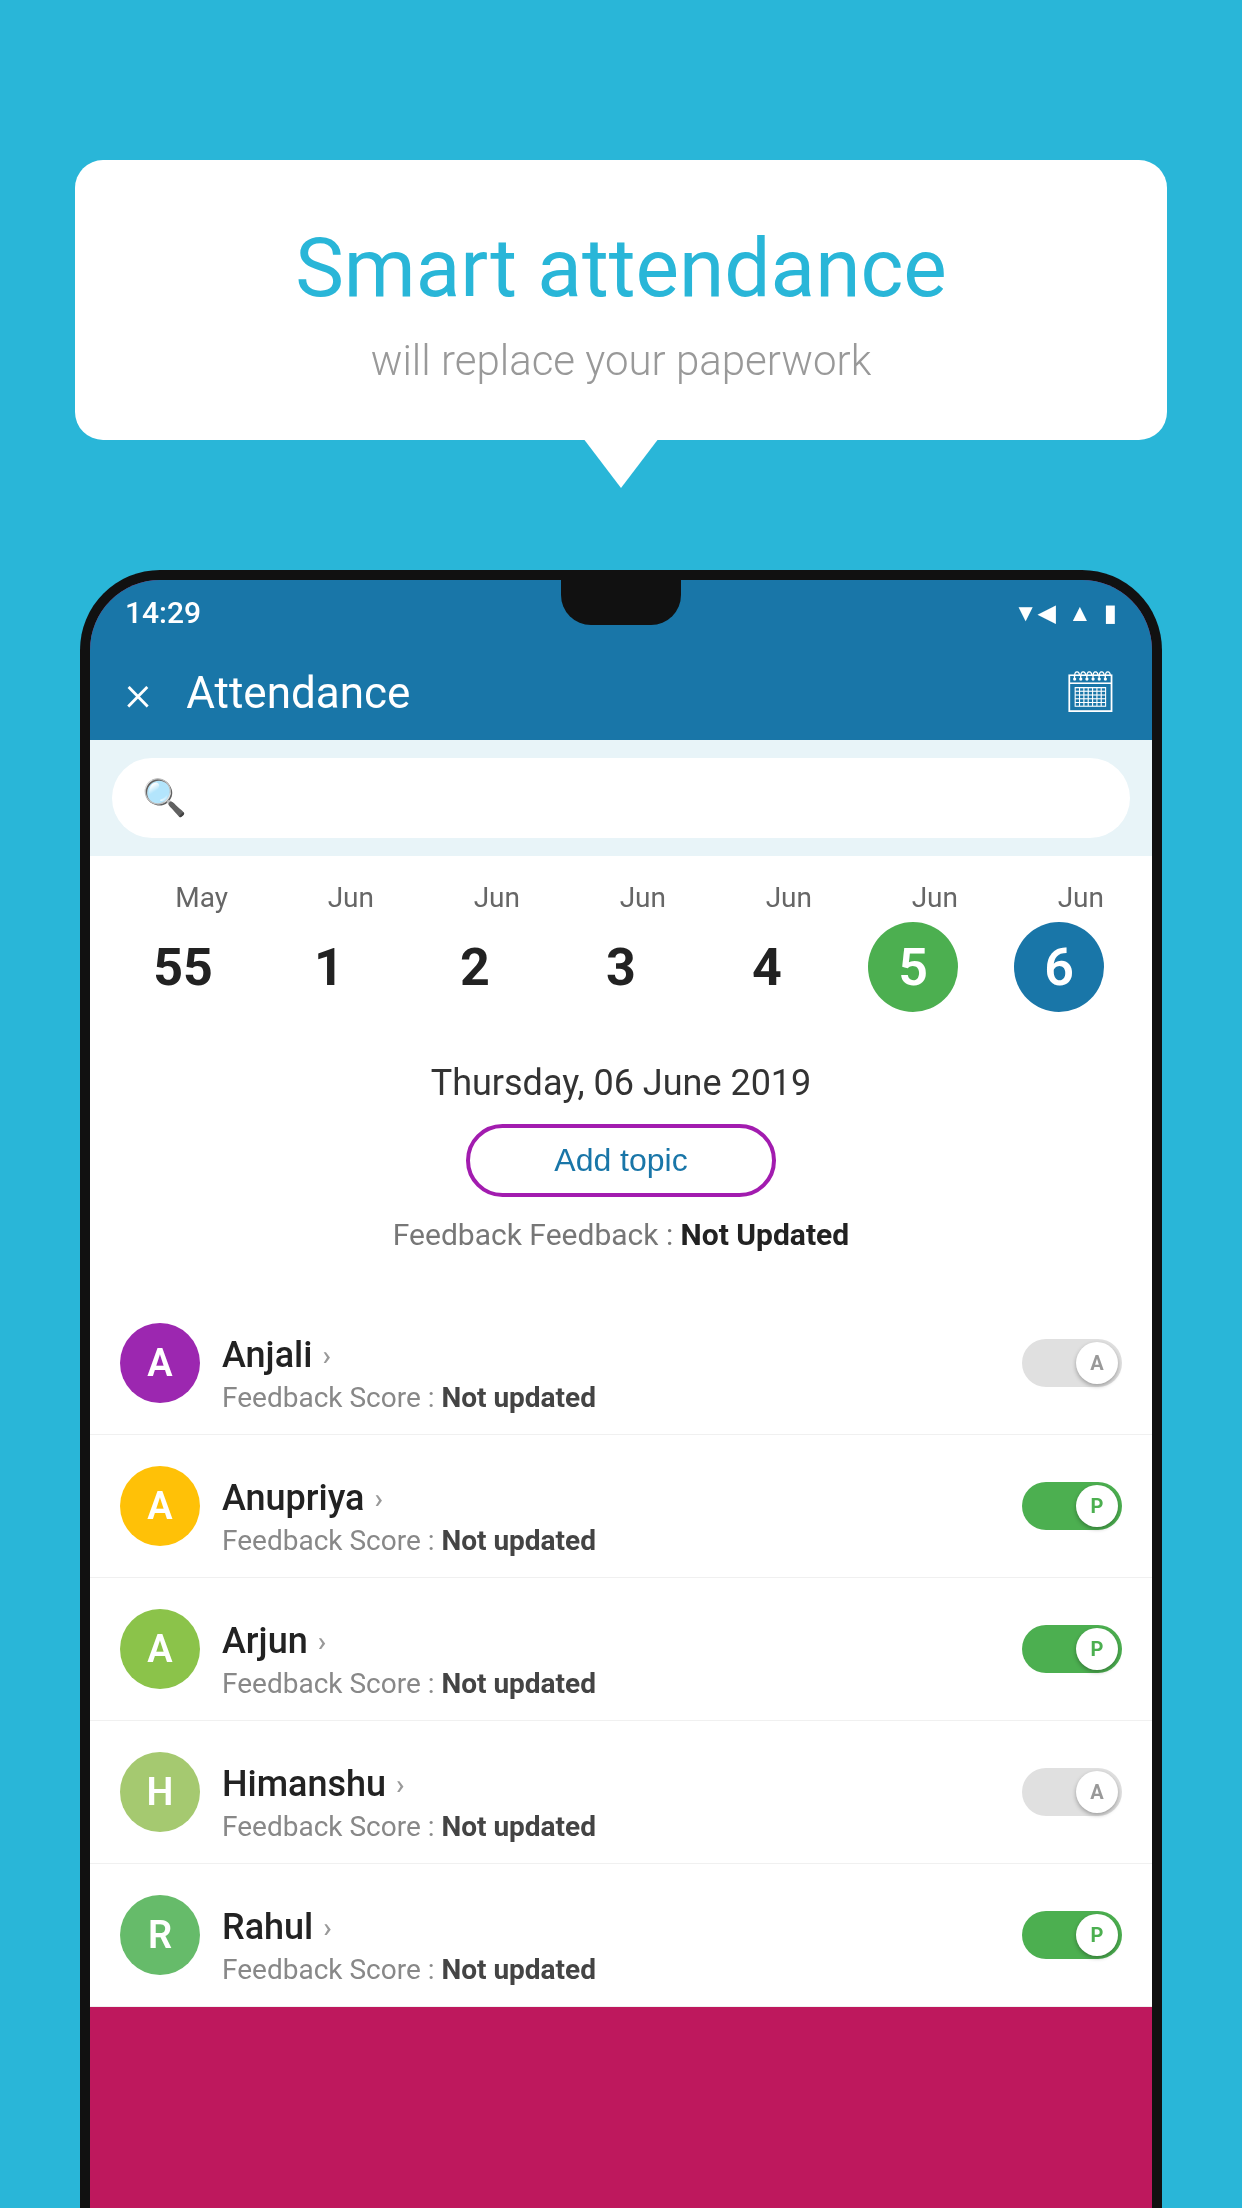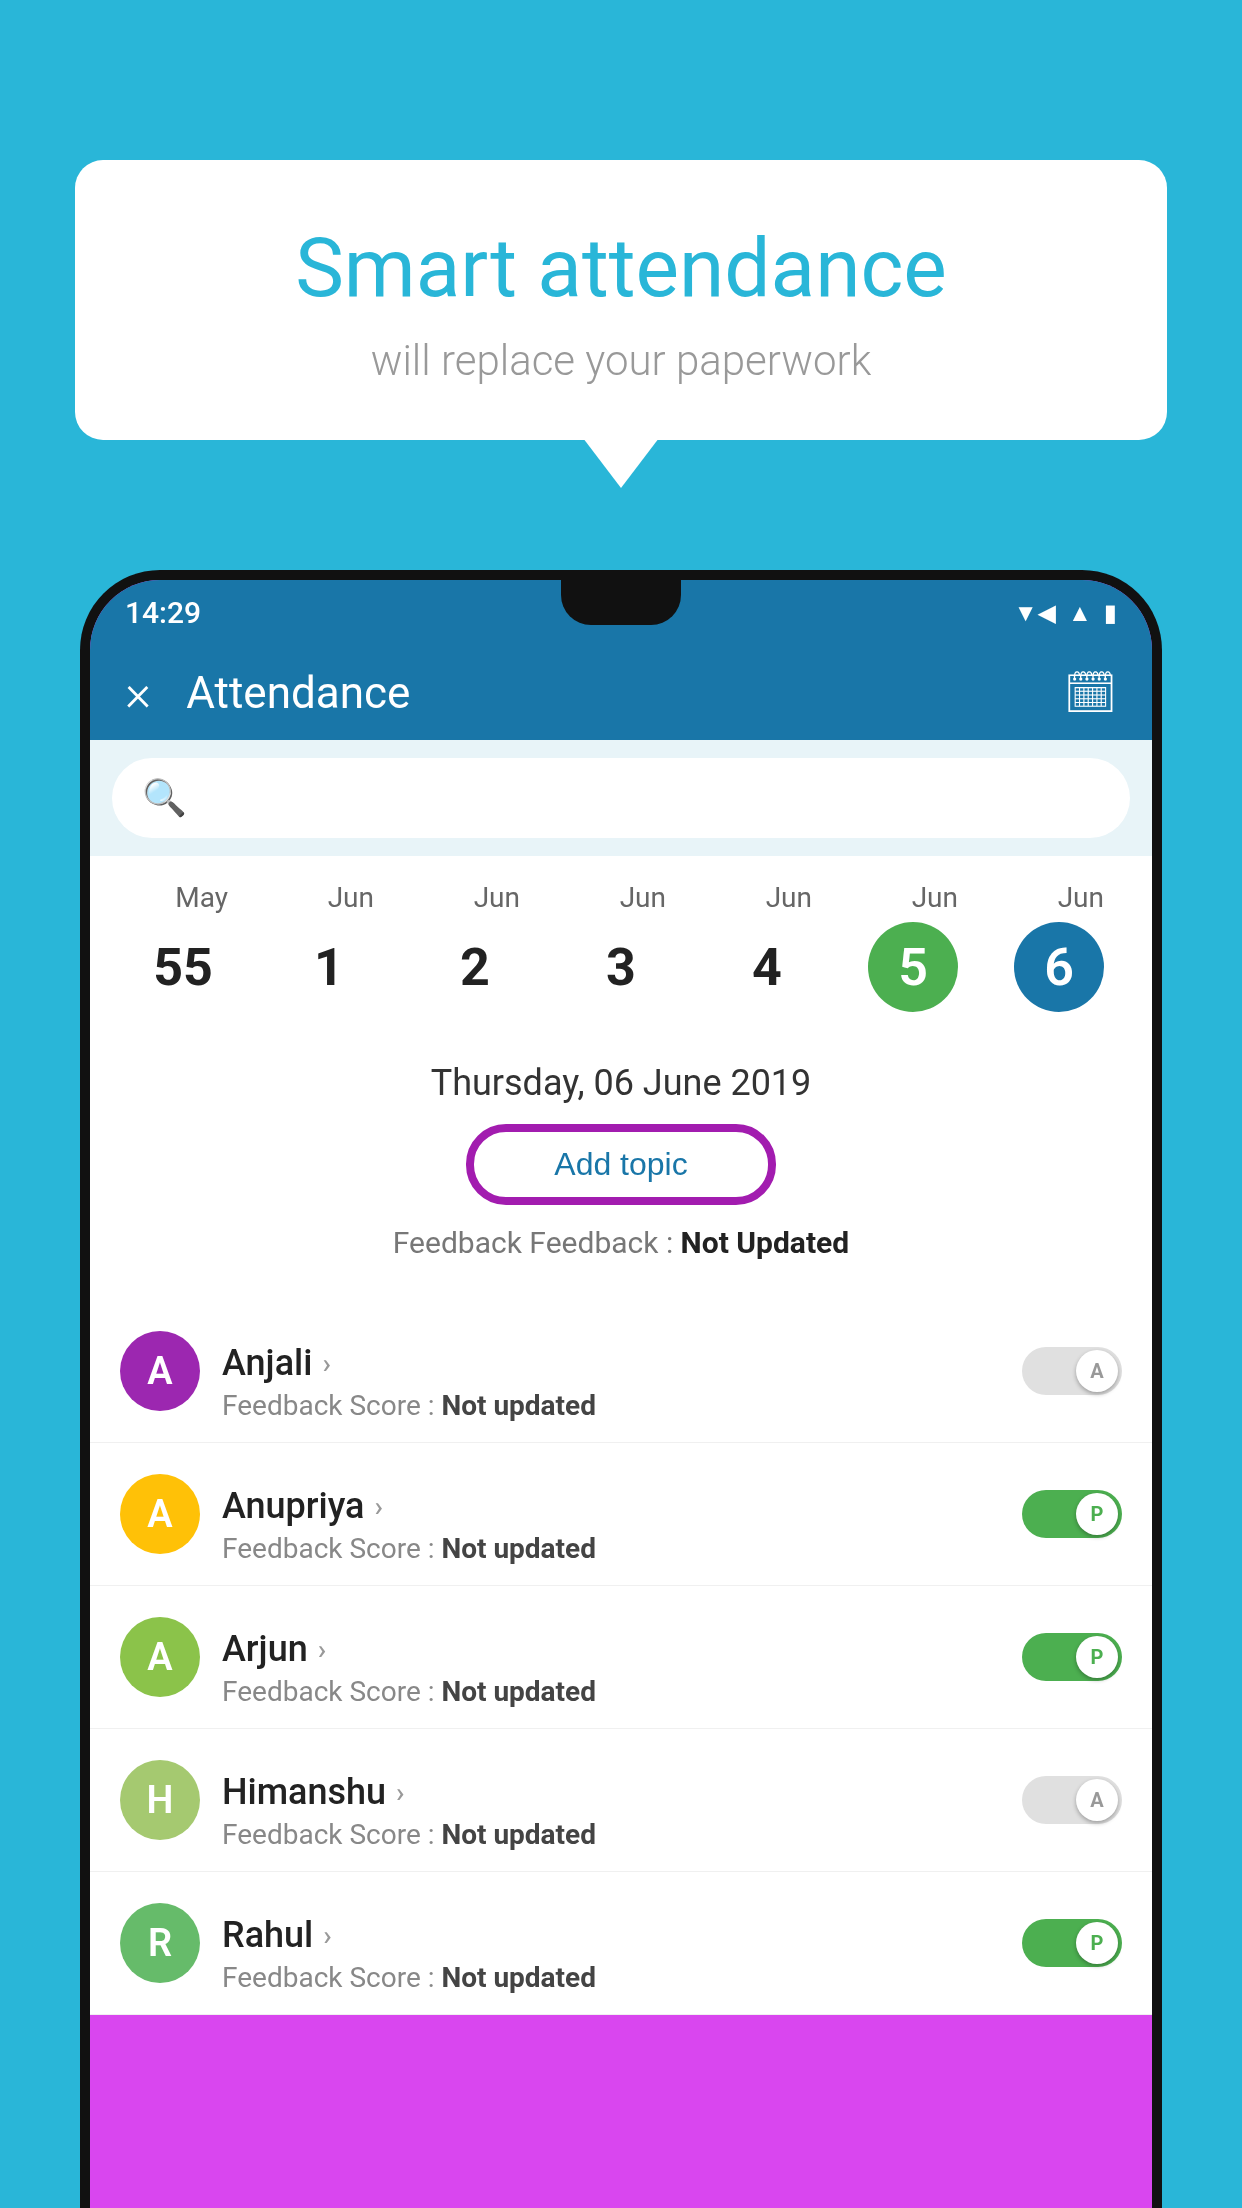--- a/index.html
+++ b/index.html
@@ -62,21 +62,21 @@
       border-radius: 80px 80px 0 0;
       overflow: hidden;
     }
 
     .phone-inner {
       position: absolute;
       top: 10px;
       left: 10px;
       right: 10px;
       bottom: 0;
-      background: #d946ef;
+      background: #be185d;
       border-radius: 70px 70px 0 0;
       overflow: hidden;
     }
 
     
     .status-bar {
       background: #1976a8;
       height: 65px;
       display: flex;
       align-items: center;
@@ -230,21 +230,21 @@
       text-align: center;
       font-size: 36px;
       color: #333;
       margin: 15px 0 20px;
       font-weight: 400;
     }
 
     .add-topic-btn {
       display: block;
       margin: 0 auto 20px;
-      border: 8px solid #a21caf;
+      border: 4px solid #a21caf;
       background: transparent;
       color: #1976a8;
       border-radius: 40px;
       padding: 14px 50px;
       font-size: 32px;
       cursor: pointer;
       width: 310px;
       text-align: center;
     }
 

